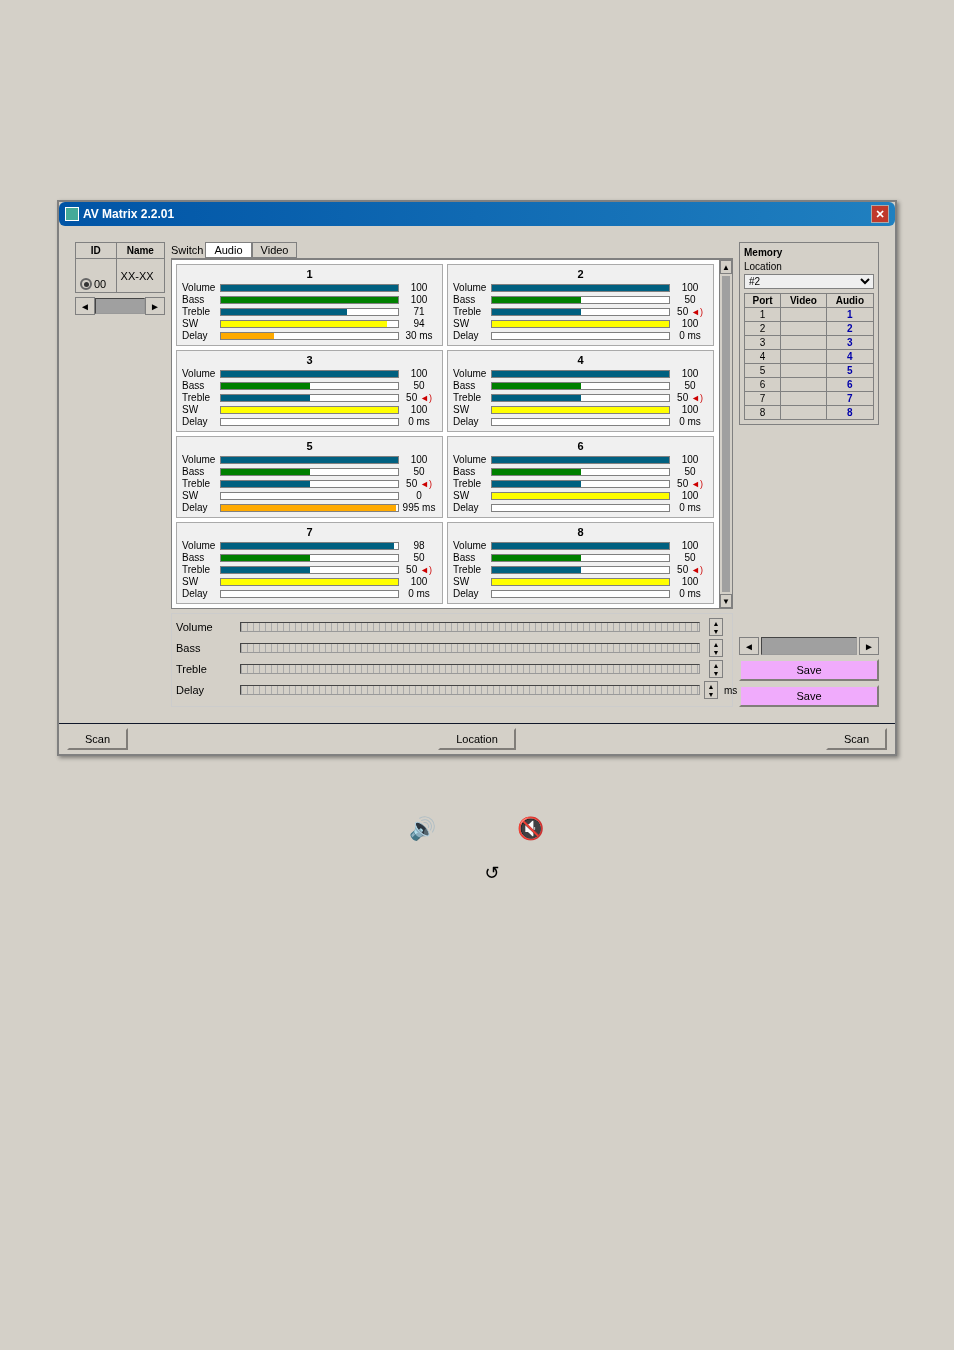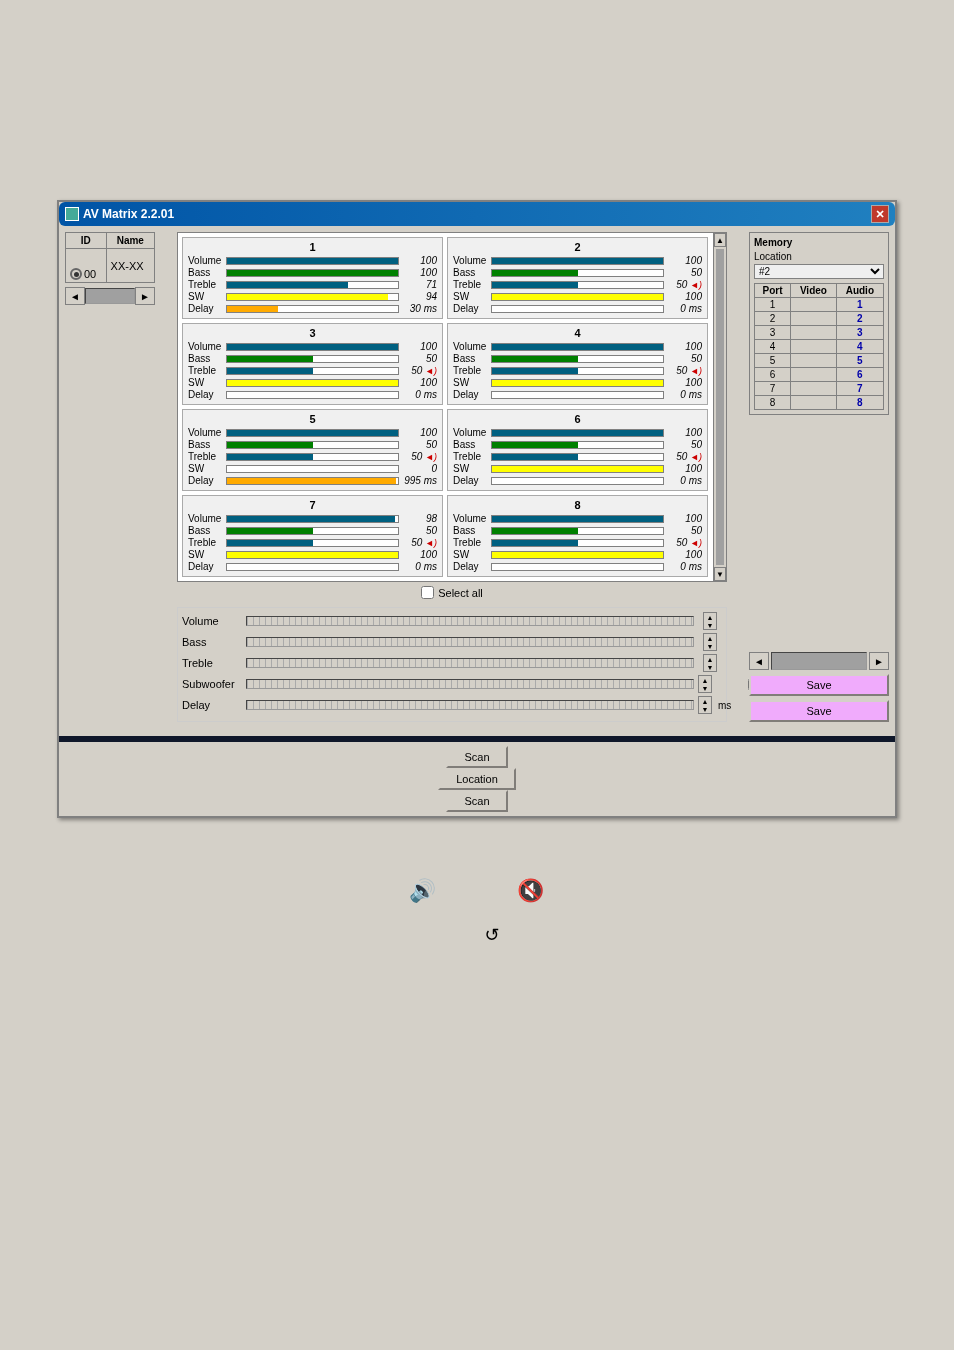--- a/index.html
+++ b/index.html
@@ -59,23 +59,23 @@
       color: white;
       border: 1px solid #aaa;
       display: flex;
       align-items: center;
       justify-content: center;
       font-size: 11px;
       cursor: pointer;
     }
 
     .window-body {
-      padding: 6px;
-      display: flex;
-      gap: 22px;
+      padding: 16px;
+      display: flex;
+      gap: 6px;
     }
 
     
     .left-sidebar {
       width: 90px;
       flex-shrink: 0;
     }
 
     .sidebar-table {
       width: 100%;
@@ -192,23 +192,22 @@
     }
 
     .bar-volume { background: #006080; }
     .bar-bass { background: #008000; }
     .bar-treble { background: #006080; }
     .bar-sw { background: #ffff00; border: none; }
     .bar-delay { background: #ffaa00; }
 
     .zone-value {
       width: 36px;
-      text-align: right;
+      text-align: center;
       font-size: 10px;
-      font-style: italic;
     }
 
     
     .select-all-row {
       display: flex;
       align-items: center;
       justify-content: center;
       padding: 4px;
       gap: 4px;
     }
@@ -376,25 +375,24 @@
       font-size: 11px;
       cursor: pointer;
       text-align: center;
     }
 
     
     .bottom-bar {
       display: flex;
       align-items: center;
       justify-content: space-between;
-      border-top: 6px solid #0f172a;
+      border-top: 1px solid #0f172a;
       padding: 4px 8px;
       background: #d4d0c8;
-      margin-top: 8px;
-      flex-direction: column;
+      margin-top: 0;
     }
 
     .bottom-btn {
       padding: 3px 16px;
       border: 2px outset #d4d0c8;
       background: #d4d0c8;
       font-size: 11px;
       cursor: pointer;
     }
 
@@ -502,20 +500,27 @@
 
         <div style="display:flex;align-items:center;margin-top:4px;">
           <div class="scroll-btn">◄</div>
           <div style="flex:1;height:16px;background:#a0a0a0;border:1px inset #999;"></div>
           <div class="scroll-btn">►</div>
         </div>
       </div>
 
       <div class="center-content">
 
+        <div class="tabs-row">
+          <div class="inline-tabs">
+            <span>Switch</span>
+            <button class="tab-btn active">Audio</button>
+            <button class="tab-btn">Video</button>
+          </div>
+        </div>
 
         <div class="zones-scroll" style="position:relative;">
           <div class="zones-container" style="padding-right:18px;" id="zones-grid-container">
             <div class="zones-grid" id="zones-grid">
                 <div class="zone-block">
     <div class="zone-title">1</div>
     <div class="zone-row">
       <span class="zone-label">Volume</span>
       <div class="zone-bar-container">
         <div class="zone-bar bar-volume" style="width:100%"></div>
@@ -819,24 +824,20 @@
   </div>
               </div>
           </div>
           <div class="scrollbar-v">
             <div class="scrollbar-btn">▲</div>
             <div class="scrollbar-thumb"></div>
             <div class="scrollbar-btn">▼</div>
           </div>
         </div>
 
-        <div class="select-all-row">
-          <input type="checkbox" style="">
-          <span>Select all</span>
-        </div>
 
         <div class="sliders-section">
 
           <div class="slider-row">
             <span class="slider-label">Volume</span>
             <div class="slider-track"></div>
             <div class="slider-right">
               <div class="slider-arrows">
                 <div class="slider-arrow">▲</div>
                 <div class="slider-arrow">▼</div>
@@ -859,34 +860,20 @@
             <span class="slider-label">Treble</span>
             <div class="slider-track"></div>
             <div class="slider-right">
               <div class="slider-arrows">
                 <div class="slider-arrow">▲</div>
                 <div class="slider-arrow">▼</div>
               </div>
             </div>
           </div>
 
-          <div class="slider-row">
-            <span class="slider-label">Subwoofer</span>
-            <div class="slider-track"></div>
-            <div class="slider-right" style="display:flex;flex-direction:row;align-items:center;gap:6px;">
-              <div class="slider-arrows">
-                <div class="slider-arrow">▲</div>
-                <div class="slider-arrow">▼</div>
-              </div>
-              <div class="mute-checkbox-row" style="margin-left:30px;">
-                <input type="checkbox" style="">
-                <span>Mute</span>
-              </div>
-            </div>
-          </div>
 
           <div class="slider-row">
             <span class="slider-label">Delay</span>
             <div class="slider-track"></div>
             <div class="slider-right" style="display:flex;flex-direction:row;align-items:center;gap:2px;">
               <div class="slider-arrows">
                 <div class="slider-arrow">▲</div>
                 <div class="slider-arrow">▼</div>
               </div>
               <span class="delay-unit">ms</span>

